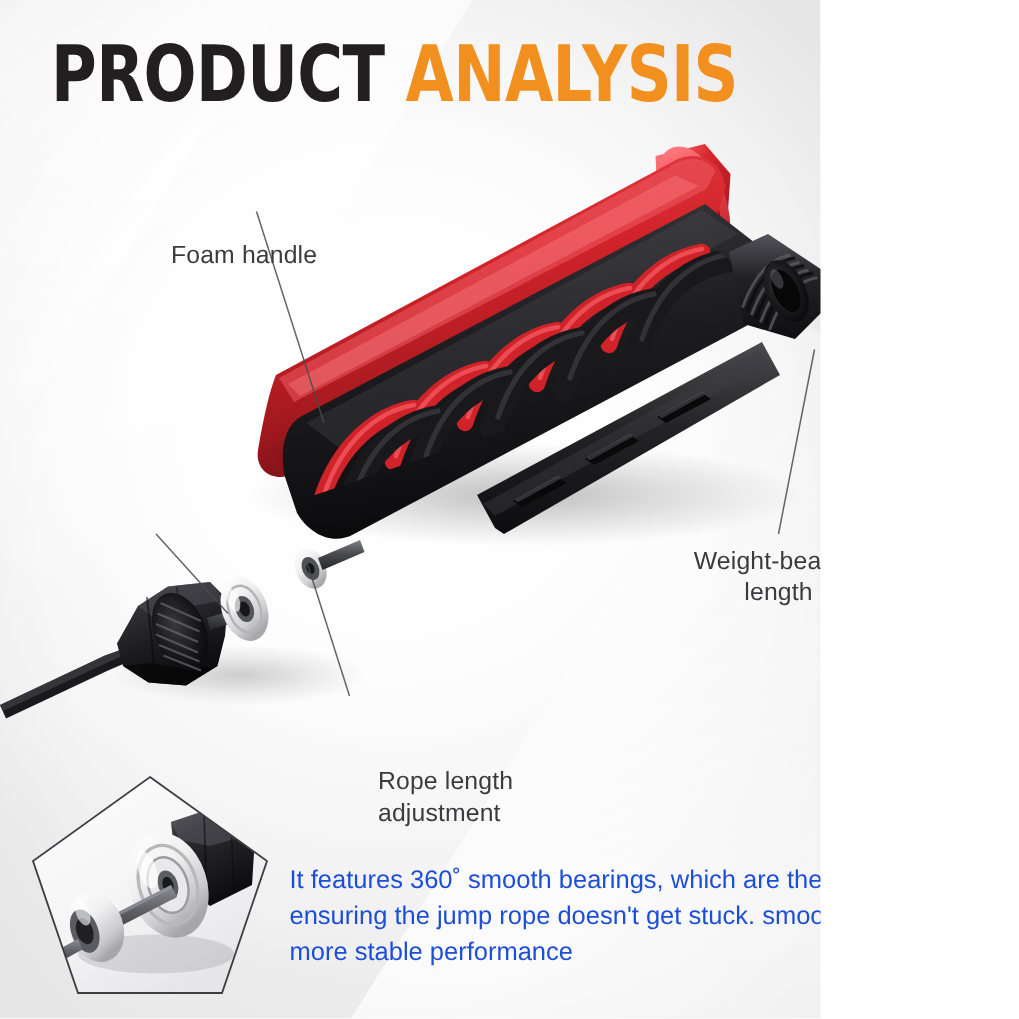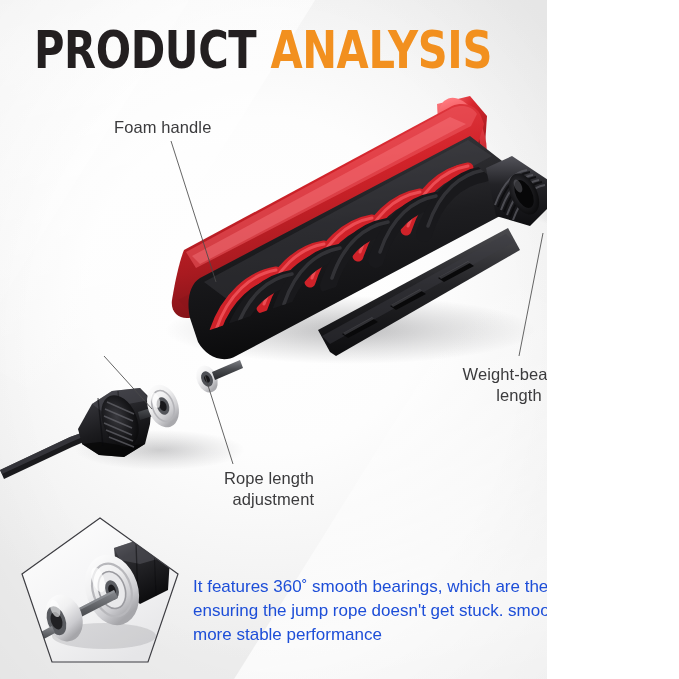--- a/index.html
+++ b/index.html
@@ -72,21 +72,21 @@
   
   .label {
     position: absolute;
     color: #3b3b3d;
     font-size: 16.5px;
     line-height: 1.28;
     letter-spacing: 0.1px;
     white-space: pre-line;
   }
   .label.center { text-align: center; }
-  .label.left { text-align: left; }
+  .label.left { text-align: left; margin-top: 43px; }
 
   
   .leaders {
     position: absolute;
     inset: 0;
     pointer-events: none;
   }
 
   
   .art { position: absolute; inset: 0; }
@@ -390,21 +390,21 @@
       <line x1="205" y1="376" x2="233" y2="464"></line>
       <line x1="543" y1="233" x2="519" y2="356"></line>
     </g>
   </svg>
 
   <div class="title">
     <span class="t-dark">PRODUCT</span><span class="t-dark"> </span><span class="t-accent">ANALYSIS</span>
   </div>
 
   <div class="label left" style="left:114px; top:117px;">Foam handle</div>
-  <div class="label left" style="left:224px; top:468px;text-align:right;">Rope length
+  <div class="label left" style="left:252px; top:468px;">Rope length
 adjustment</div>
   <div class="label center" style="left:447px; top:364px; width:144px;">Weight-bearing
 length</div>
 
   <div class="pent-wrap">
     <svg width="164" height="152" viewBox="0 0 164 152">
       <defs>
         <clipPath id="pentClip">
           <polygon points="82,4 160,60 130,148 34,148 4,60"></polygon>
         </clipPath>

